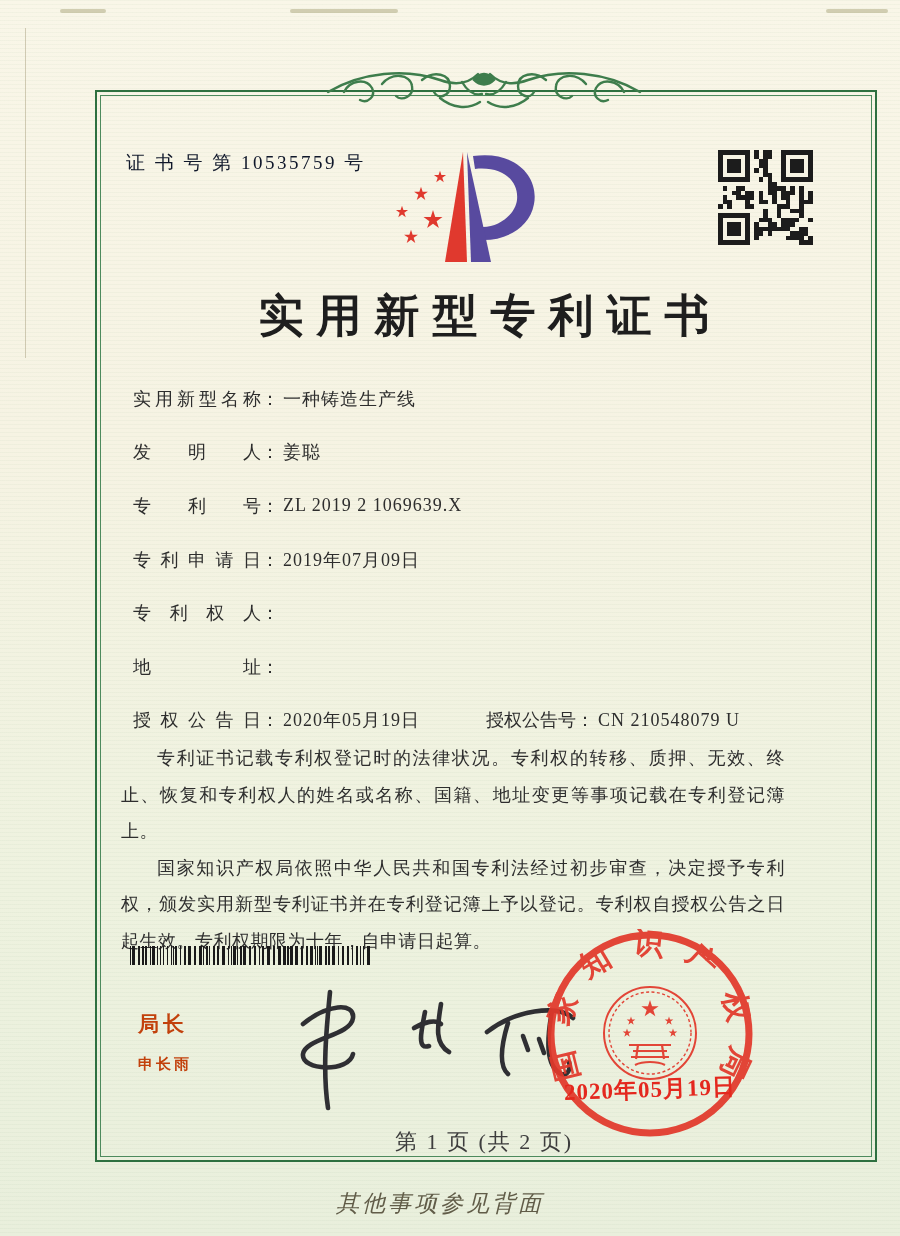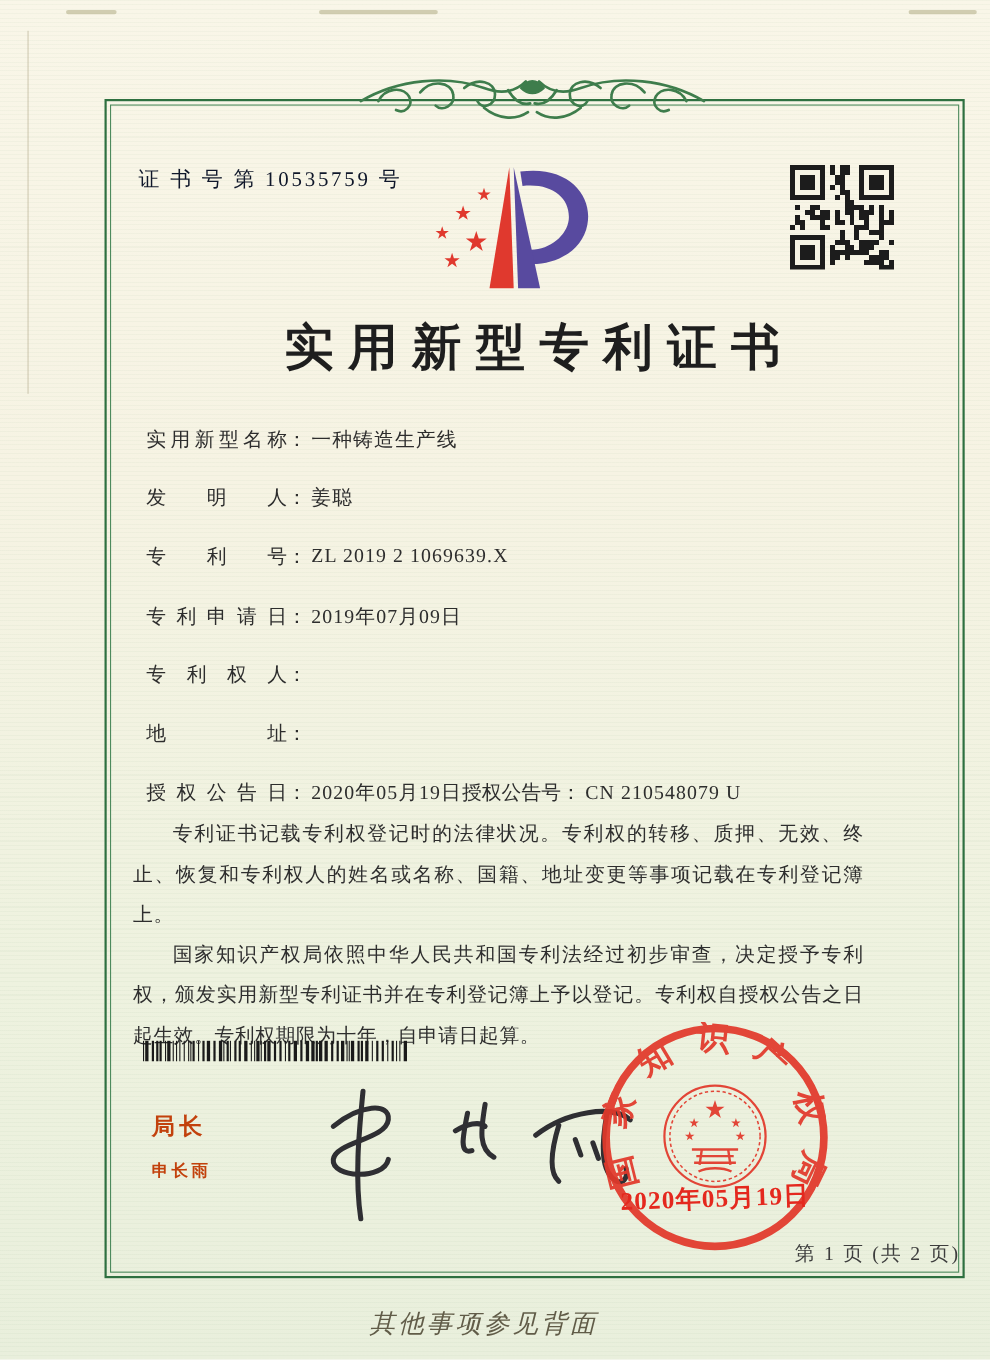--- a/index.html
+++ b/index.html
@@ -39,21 +39,21 @@
     position:absolute;left:95px;top:286px;width:778px;
     text-align:center;font-size:45px;font-weight:700;color:#1e1e1e;
     letter-spacing:13px;padding-left:13px;box-sizing:border-box;
   }
 
   .fields{position:absolute;left:133px;top:372px;width:660px;}
   .field-row{height:53.6px;display:flex;align-items:center;font-size:18px;color:#2d2d2d;}
   .flabel{display:inline-block;width:128px;text-align:justify;text-align-last:justify;}
   .colon{display:inline-block;width:22px;}
   .fvalue{letter-spacing:1px;}
-  .grant-no{display:flex;align-items:center;}
+  .grant-no{margin-left:66px;display:flex;align-items:center;}
 
   .body-text{
     position:absolute;left:121px;top:740px;width:664px;
     font-size:18px;line-height:36.5px;color:#2e2e2e;letter-spacing:.5px;text-align:justify;
   }
   .body-text p{margin:0;text-indent:2em;}
 
   .barcode{position:absolute;left:130px;top:946px;width:243px;height:19px;}
 
   .director{position:absolute;left:138px;top:1010px;font-family:"Liberation Sans",sans-serif;color:#c2410c;}
@@ -62,22 +62,22 @@
 
   .signature{position:absolute;left:255px;top:976px;width:340px;height:142px;}
 
   .seal{position:absolute;left:545px;top:929px;width:210px;height:210px;opacity:.93;}
   .seal-date{
     position:absolute;left:549px;top:1074px;width:202px;text-align:center;
     font-size:23px;font-weight:700;color:#e4281e;letter-spacing:1px;transform:rotate(-2deg);
   }
 
   .page-num{
-    position:absolute;left:95px;top:1127px;width:778px;text-align:right;
-    font-size:18px;letter-spacing:2px;color:#3d3d3d;
+    position:absolute;left:95px;top:1127px;width:778px;text-align:center;
+    font-size:22px;letter-spacing:2px;color:#3d3d3d;
   }
   .back-note{
     position:absolute;left:0;top:1188px;width:880px;text-align:center;
     font-size:23px;letter-spacing:3px;color:#615c48;font-style:italic;
   }
 </style>
 </head>
 <body>
 
 <div class="paper-texture"></div>

